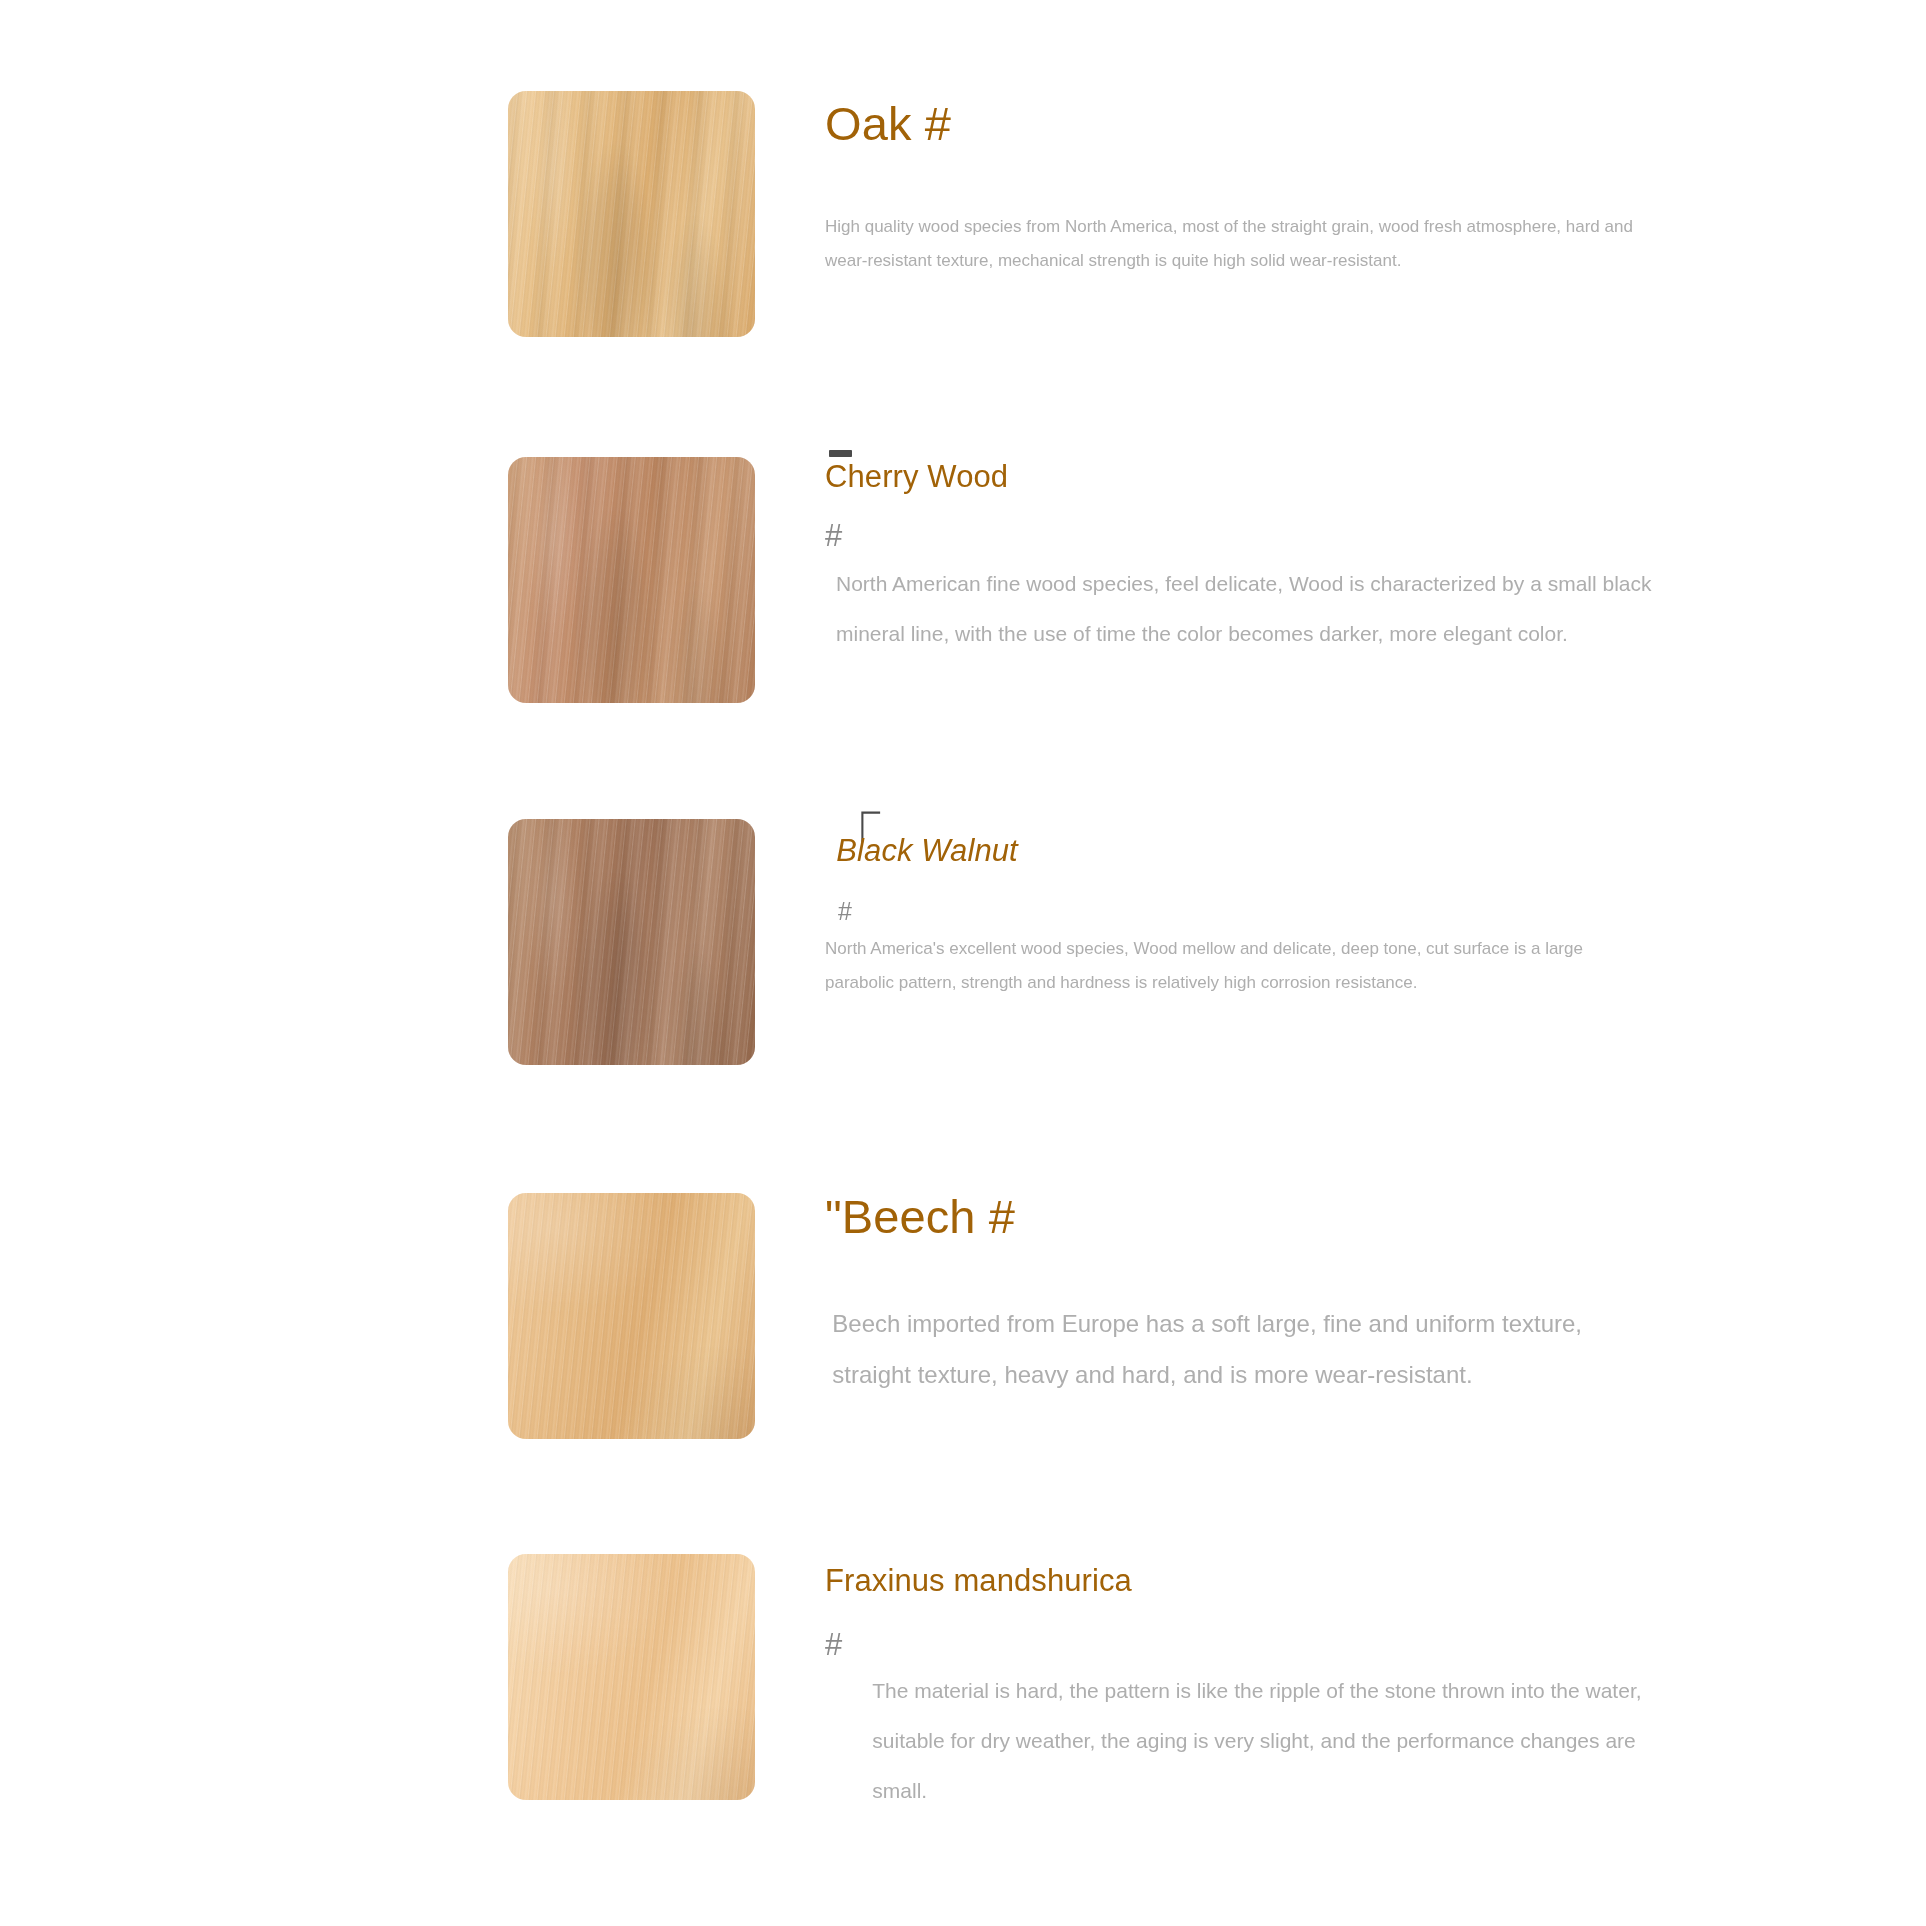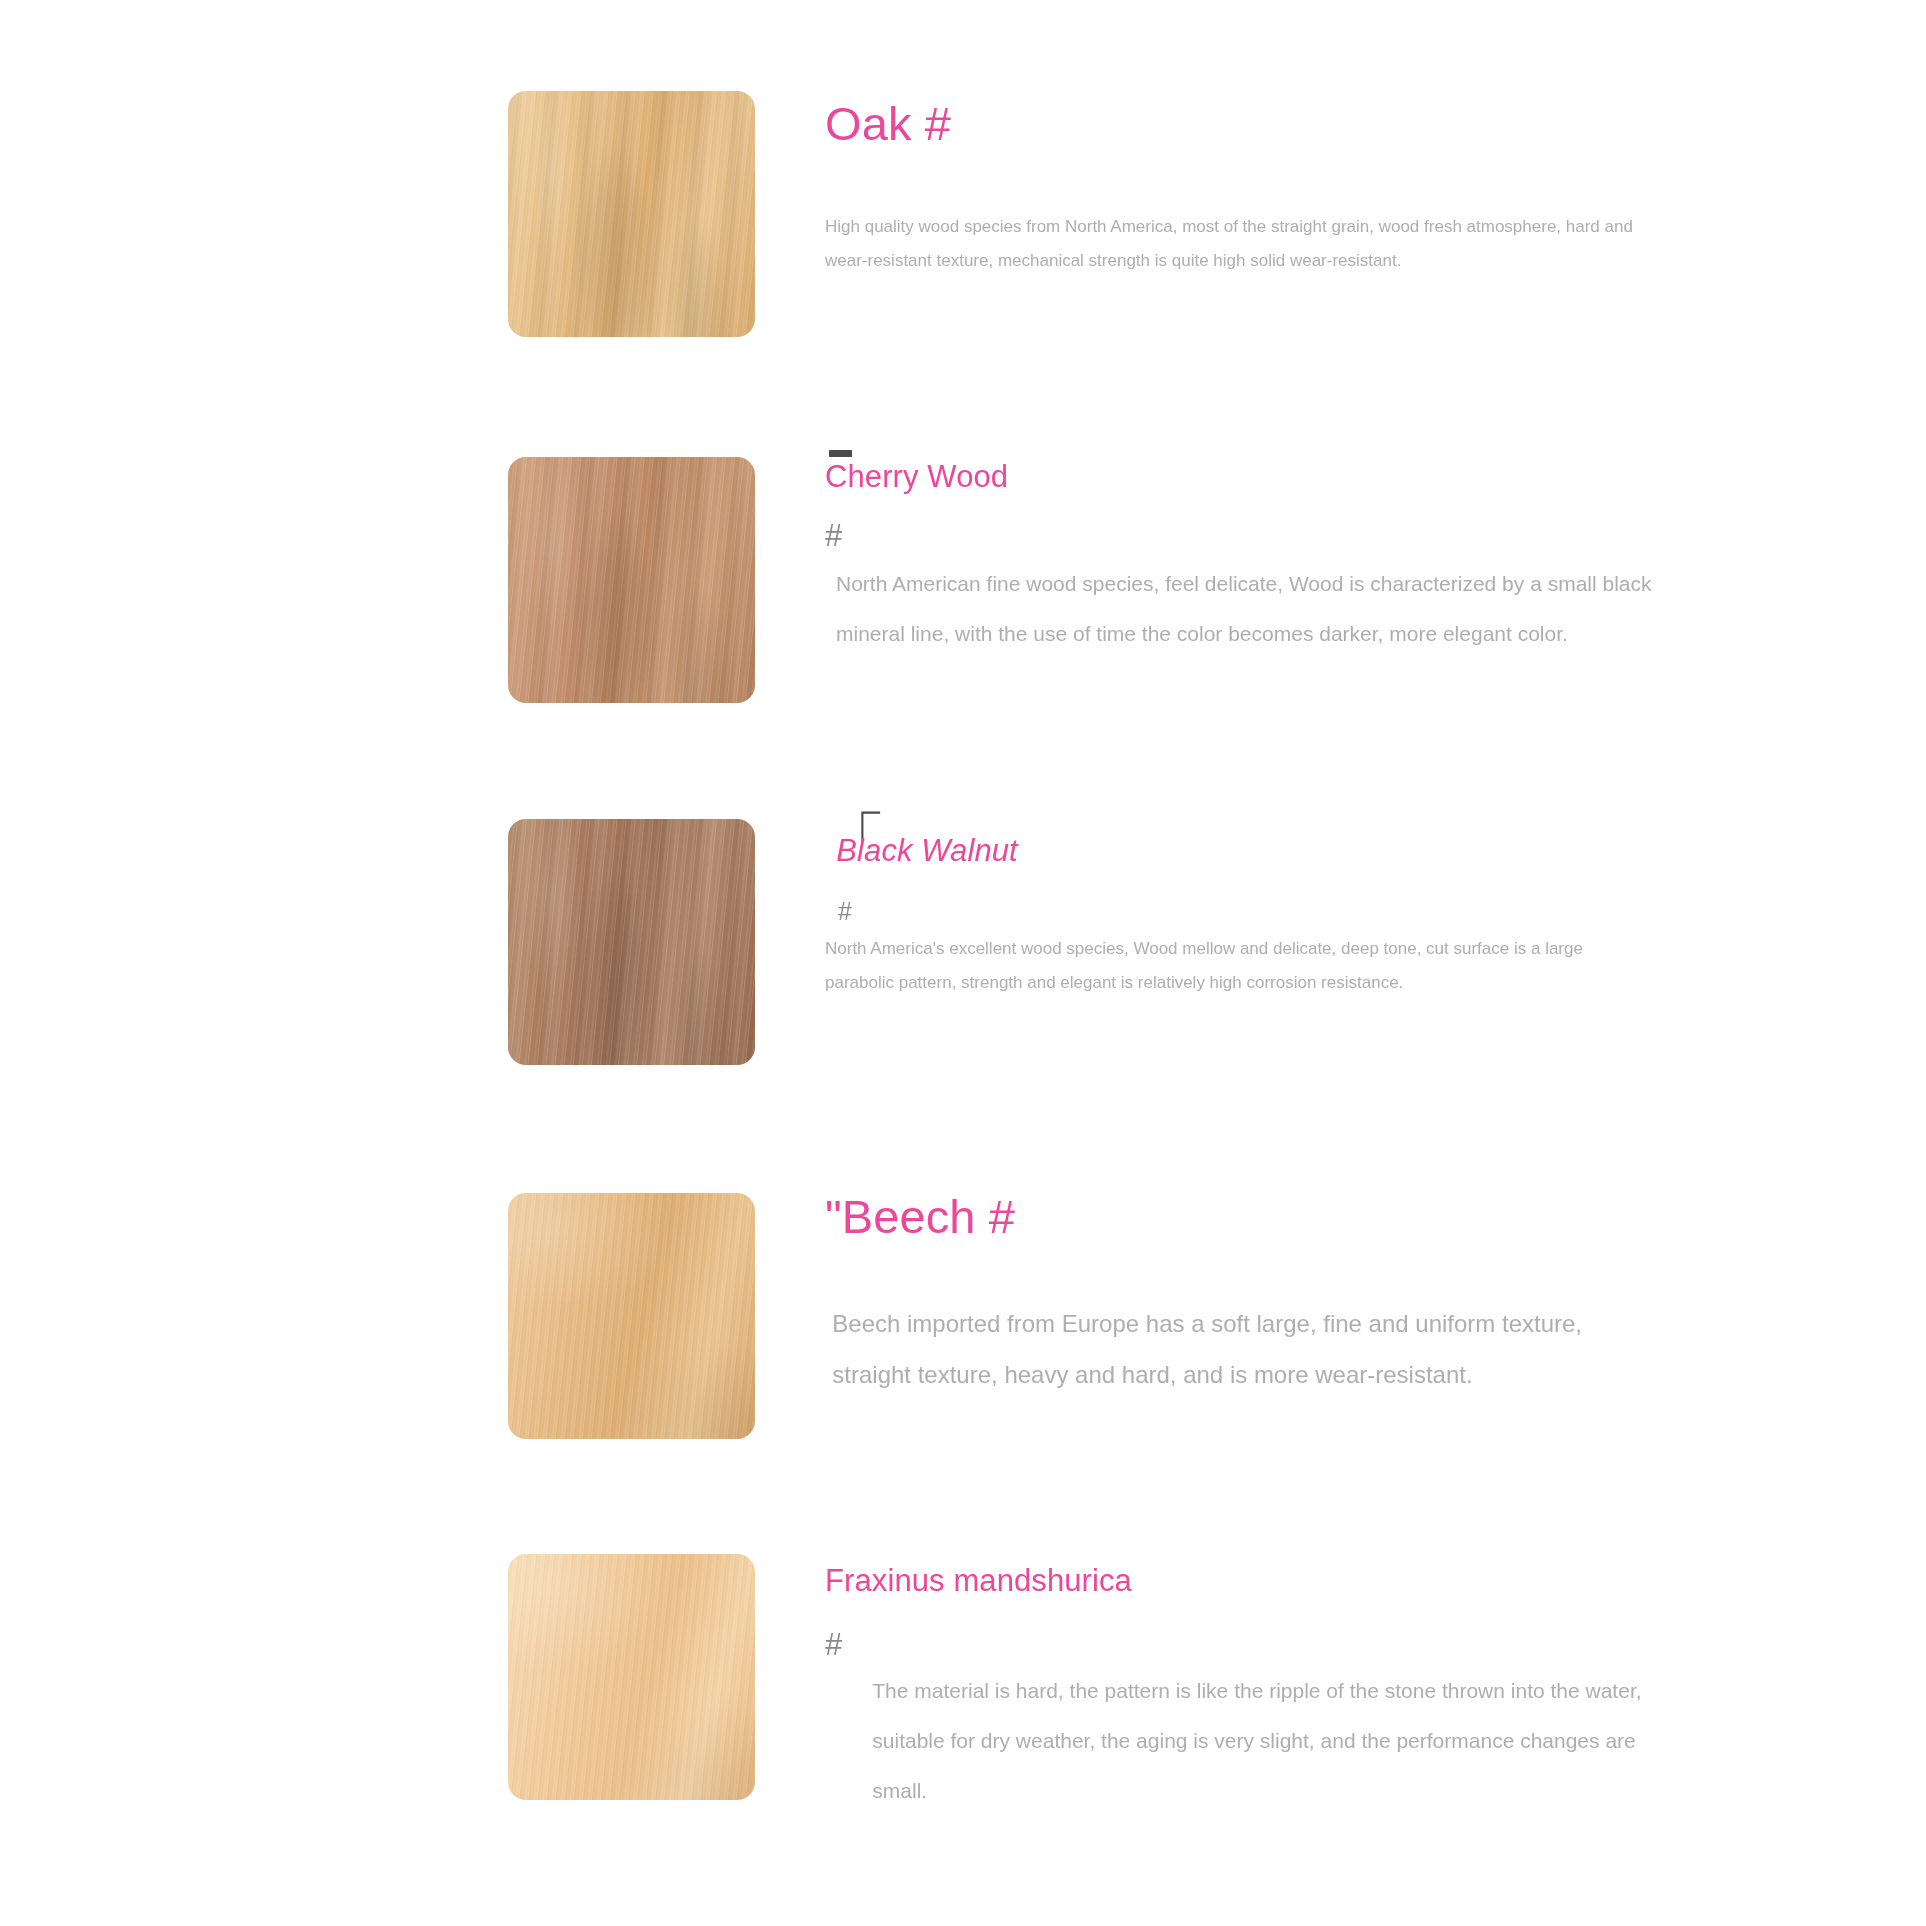--- a/index.html
+++ b/index.html
@@ -108,21 +108,21 @@
     font-size: 61px;
     line-height: 1;
     color: #4a4a4a;
     font-family: "DejaVu Sans", sans-serif;
     filter: blur(0.2px);
   }
 
   h2.title {
     margin: 0;
     font-weight: 400;
-    color: #ec4899;
+    color: #a16207;
     letter-spacing: 0.1px;
     white-space: nowrap;
   }
 
   .hash {
     margin: 0;
     color: #8a8a8a;
     font-weight: 400;
   }
 
@@ -181,21 +181,21 @@
       <div class="swatch" style="background:linear-gradient(100deg,#bb9272 0%,#ae7f60 24%,#9d7055 48%,#b2876a 72%,#916549 100%);">
         <div class="grain fine"></div>
         <div class="grain mid"></div>
         <div class="grain cathedral"></div>
       </div>
     </div>
     <div class="text-col" style="top:0;">
       <span class="marker-bracket" style="top:44px;left:0px;">「</span>
       <h2 class="title t-md" style="position:absolute;top:68px;left:11.3px;font-style:italic;">Black Walnut</h2>
       <div class="hash h-md" style="position:absolute;top:134px;left:13px;">#</div>
-      <p class="desc d-lg" style="position:absolute;top:167px;left:0;width:785px;">North America's excellent wood species, Wood mellow and delicate, deep tone, cut surface is a large parabolic pattern, strength and elegant is relatively high corrosion resistance.</p>
+      <p class="desc d-lg" style="position:absolute;top:167px;left:0;width:785px;">North America's excellent wood species, Wood mellow and delicate, deep tone, cut surface is a large parabolic pattern, strength and hardness is relatively high corrosion resistance.</p>
     </div>
   </div>
 
   <div class="species-row" style="top:1178px;height:376px;">
     <div class="swatch-wrap" style="top:14.6px;">
       <div class="swatch" style="background:linear-gradient(104deg,#f0cb9c 0%,#e7bb84 30%,#dfae73 54%,#ebc590 78%,#d8a56c 100%);">
         <div class="grain fine"></div>
         <div class="grain soft"></div>
       </div>
     </div>

